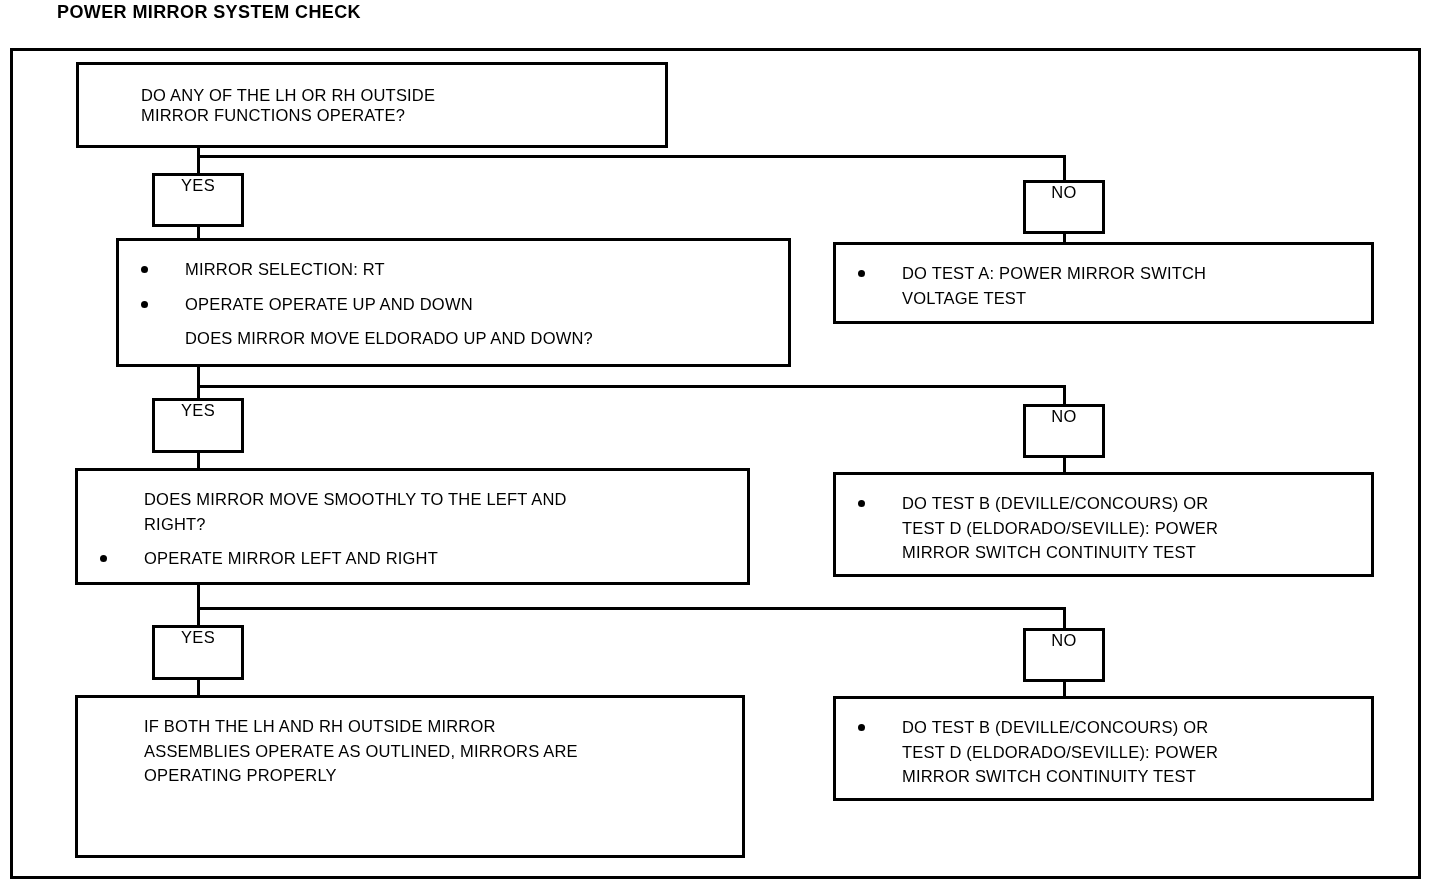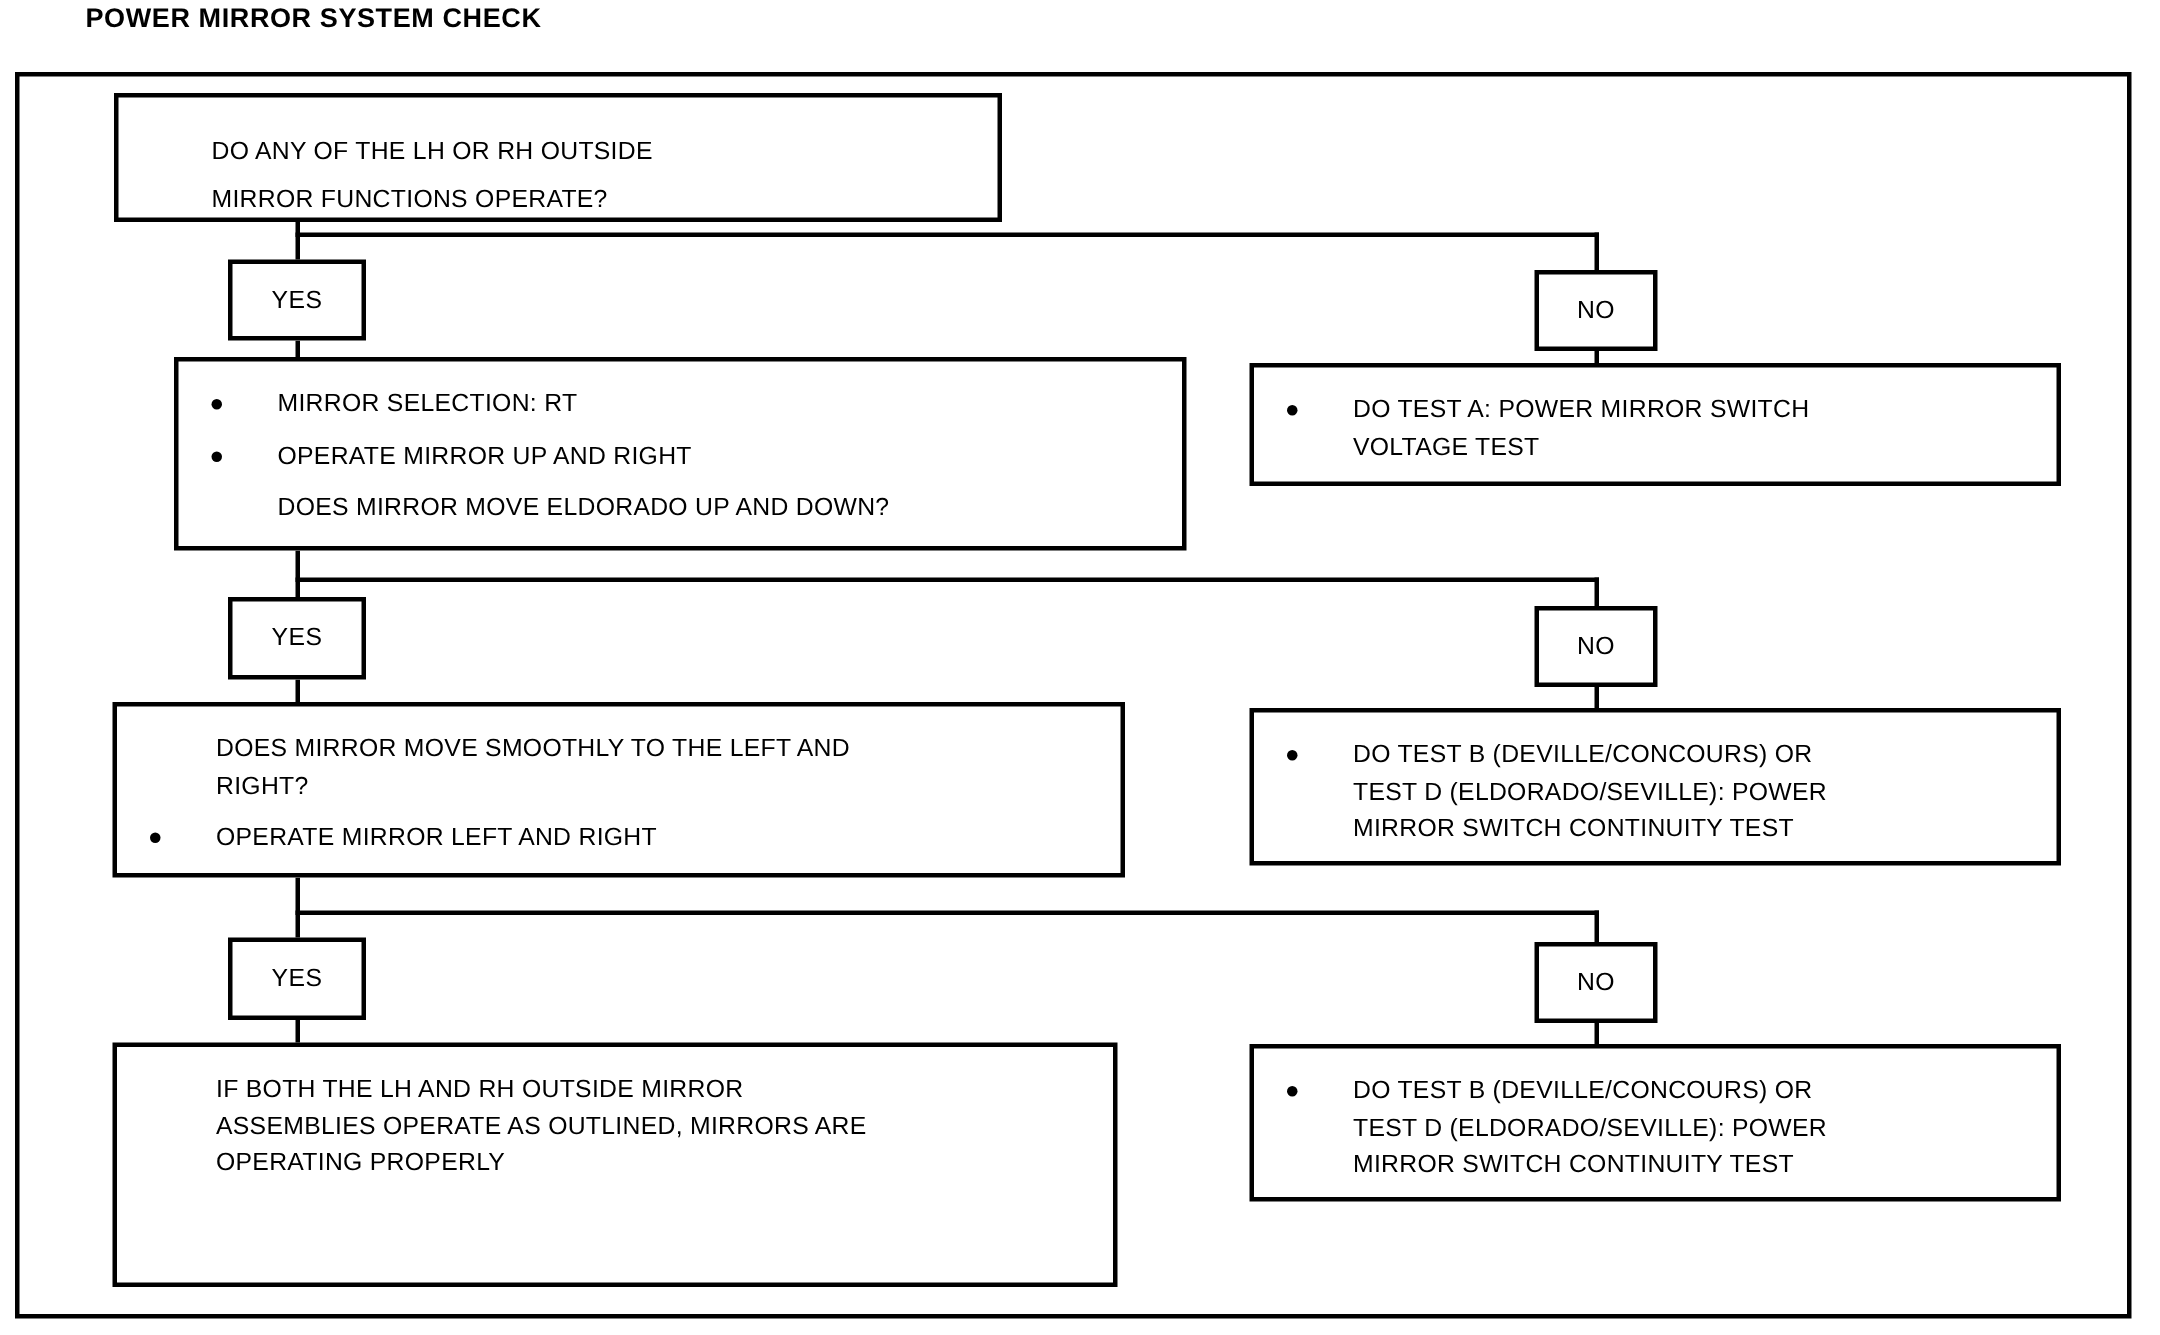--- a/index.html
+++ b/index.html
@@ -34,36 +34,35 @@
   .node{
     position:absolute;
     border:3px solid #000;
     background:#fff;
     box-sizing:border-box;
     z-index:3;
   }
   .node .txt{
     position:absolute;
     font-size:16.5px;
-    line-height:32px;
+    line-height:20px;
     letter-spacing:0.2px;
     white-space:pre-line;
   }
 
   
   .qbox .txt{ left:62px; top:20px; }
 
   
   .label-box{
     position:absolute;
     border:3px solid #000;
     background:#fff;
     box-sizing:border-box;
     display:flex;
-    align-items:center;
     justify-content:center;
     font-size:16.5px;
     letter-spacing:0.3px;
     z-index:4;
   }
 
   
   .cbox .bullets{
     position:absolute;
     left:22px; top:16px;
@@ -124,21 +123,21 @@
   <div class="vline" style="left:1063px;top:234px;height:11px;"></div>
 
   <div class="node cbox" style="left:75px;top:238px;width:675px;height:129px;margin-left:41px;">
     <div class="bullets">
       <div class="bullet-row">
         <span class="dot"></span>
         <span class="btext">MIRROR SELECTION: RT</span>
       </div>
       <div class="bullet-row">
         <span class="dot"></span>
-        <span class="btext">OPERATE MIRROR UP AND RIGHT</span>
+        <span class="btext">OPERATE OPERATE UP AND DOWN</span>
       </div>
       <div class="bullet-row">
         <span class="dot hidden"></span>
         <span class="btext">DOES MIRROR MOVE ELDORADO UP AND DOWN?</span>
       </div>
     </div>
   </div>
 
   <div class="node cbox" style="left:833px;top:242px;width:541px;height:82px;">
     <div class="bullets">

